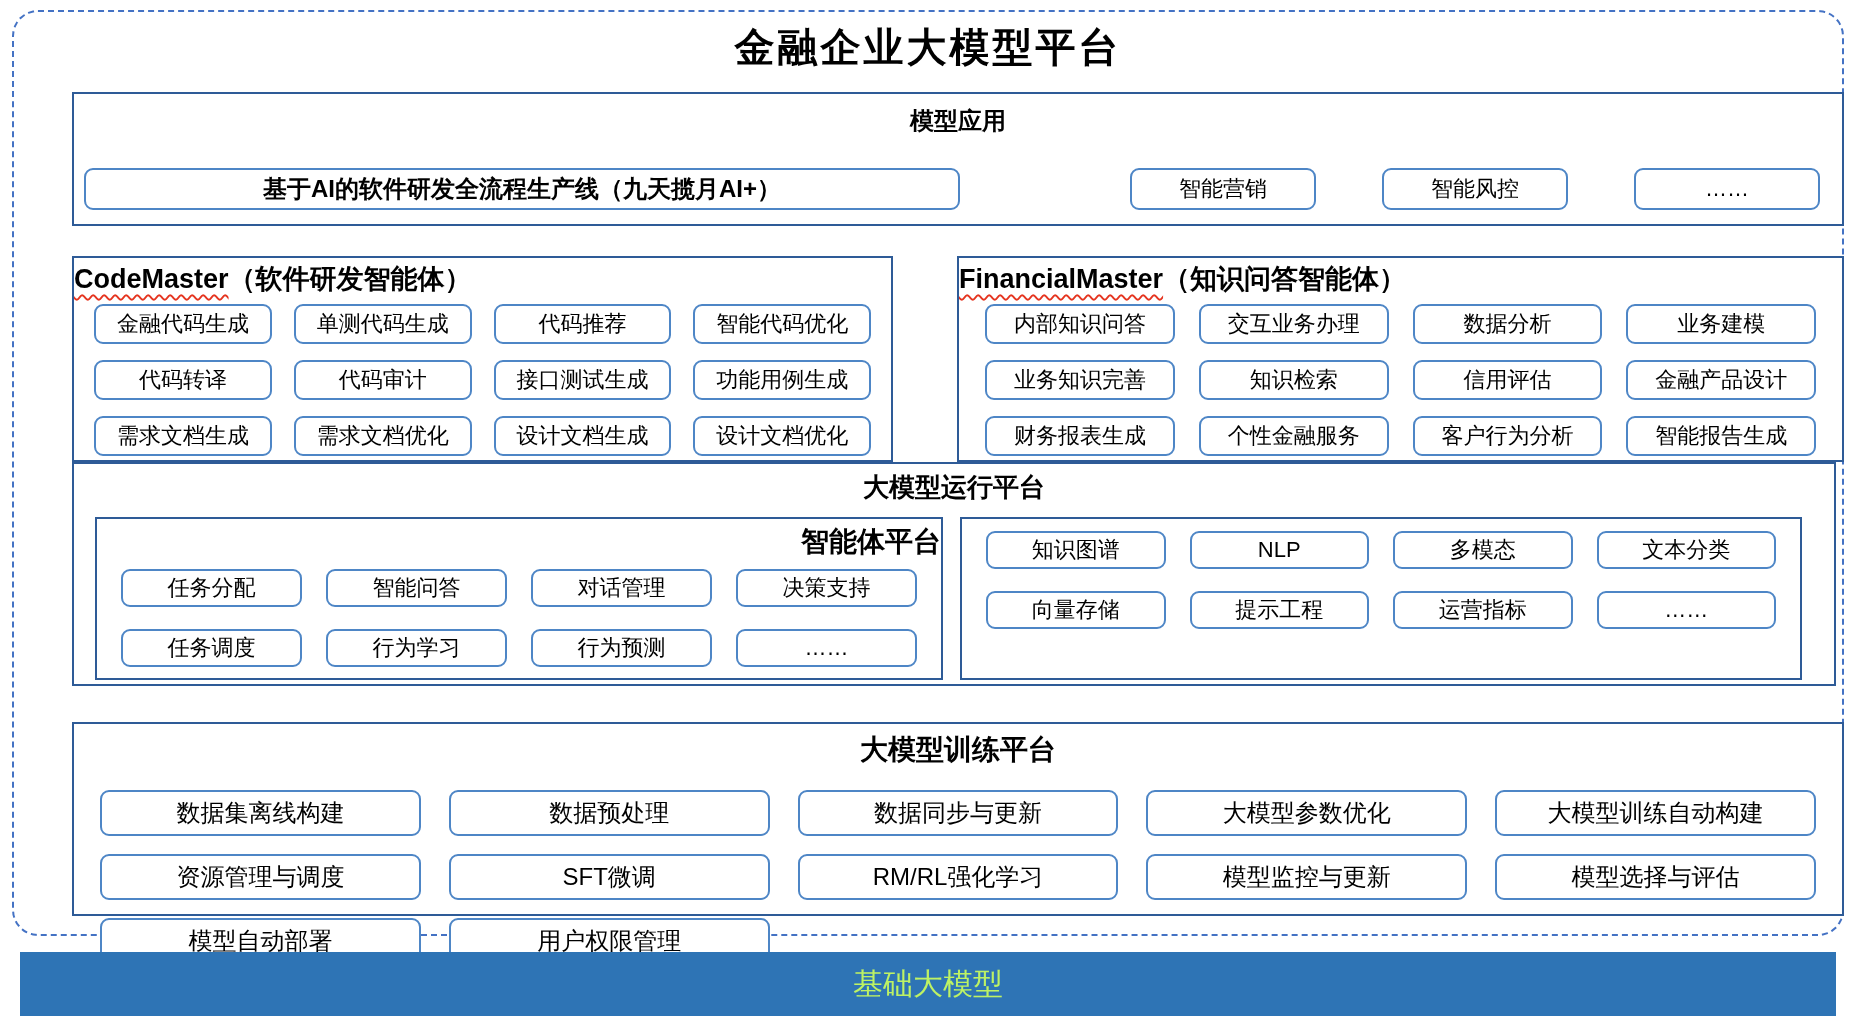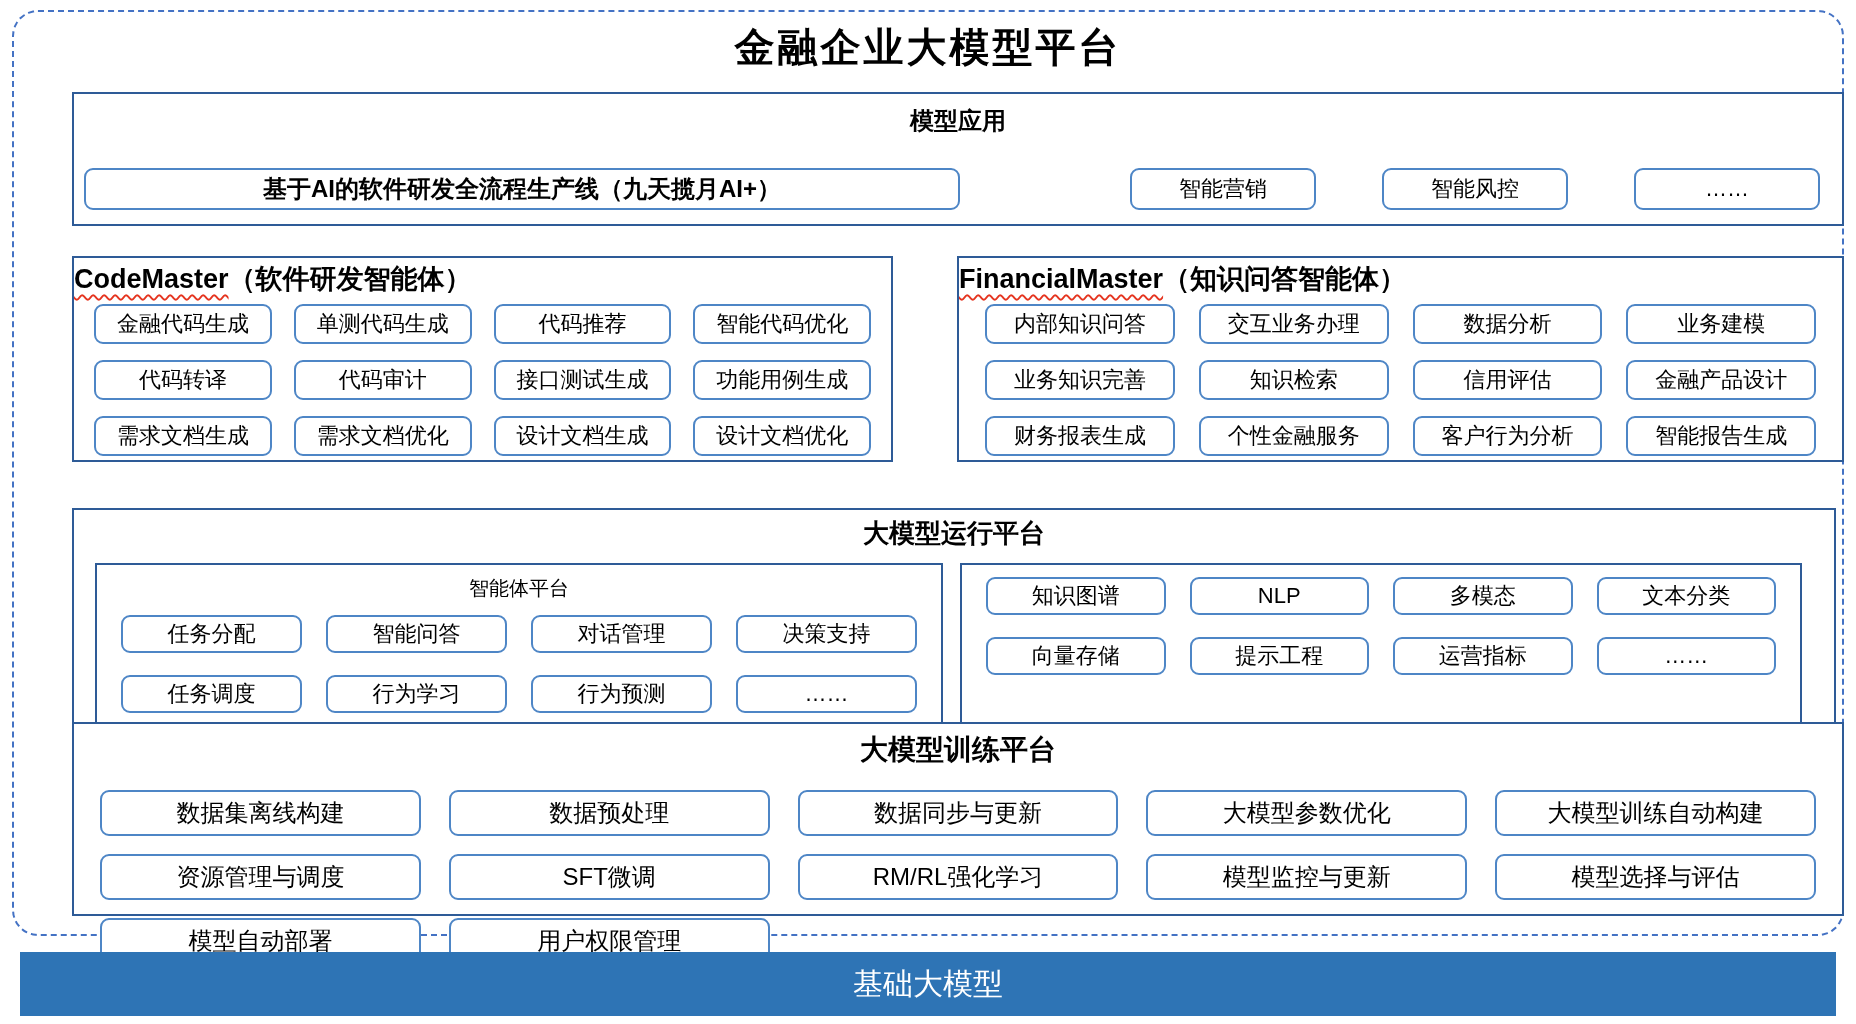--- a/index.html
+++ b/index.html
@@ -37,39 +37,39 @@
 
   
   .sec2l { left:72px; top:256px; width:821px; height:206px; }
   .sec2r { left:957px; top:256px; width:887px; height:206px; }
   .agent-title { font-weight:700; font-size:27px; line-height:30px; margin-top:6px; }
   .squiggle { text-decoration-line:underline; text-decoration-style:wavy; text-decoration-color:#E5341F; text-decoration-thickness:2px; text-underline-offset:6px; }
   .grid4 { display:grid; grid-template-columns:repeat(4,1fr); gap:16px 22px; margin:10px 20px 0; }
   .sec2r .grid4 { margin:10px 26px 0; column-gap:24px; }
 
   
-  .sec3 { left:72px; top:508px; width:1764px; height:224px; }
+  .sec3 { left:72px; top:462px; width:1764px; height:224px; }
   .sec3 > .sec-title { font-size:26px; margin-top:8px; }
   .sub { position:absolute; top:53px; height:163px; border:2px solid #2E5B97; background:#fff; }
   .sub-agent { left:21px; width:848px; }
   .sub-aux { left:886px; width:842px; }
-  .sub .sec-title { font-weight:400; font-size:20px; margin-top:8px; }
+  .sub .sec-title { font-weight:700; font-size:28px; margin-top:8px;text-align:right; }
   .sub .grid4 { margin:12px 24px 0; column-gap:24px; row-gap:22px; }
   .sub .item { height:38px; }
 
   
   .sec4 { left:72px; top:722px; width:1772px; height:194px; }
   .sec4 > .sec-title { font-size:28px; margin-top:10px; line-height:32px; }
   .grid6 { display:grid; grid-template-columns:repeat(5,1fr); gap:18px 28px; margin:24px 26px 0; }
   .grid6 .item { height:46px; font-size:24px; }
 
   
   .footer-bar {
     position:absolute; left:20px; top:952px; width:1816px; height:64px;
-    background:#2E74B5; color:#ffffff; display:flex; align-items:center; justify-content:center;
+    background:#2E74B5; color:#bef264; display:flex; align-items:center; justify-content:center;
     font-size:30px;
   }
 </style>
 </head>
 <body>
 
 <div class="canvas">
   <div class="dashed-frame"></div>
 
   <div class="main-title">金融企业大模型平台</div>

